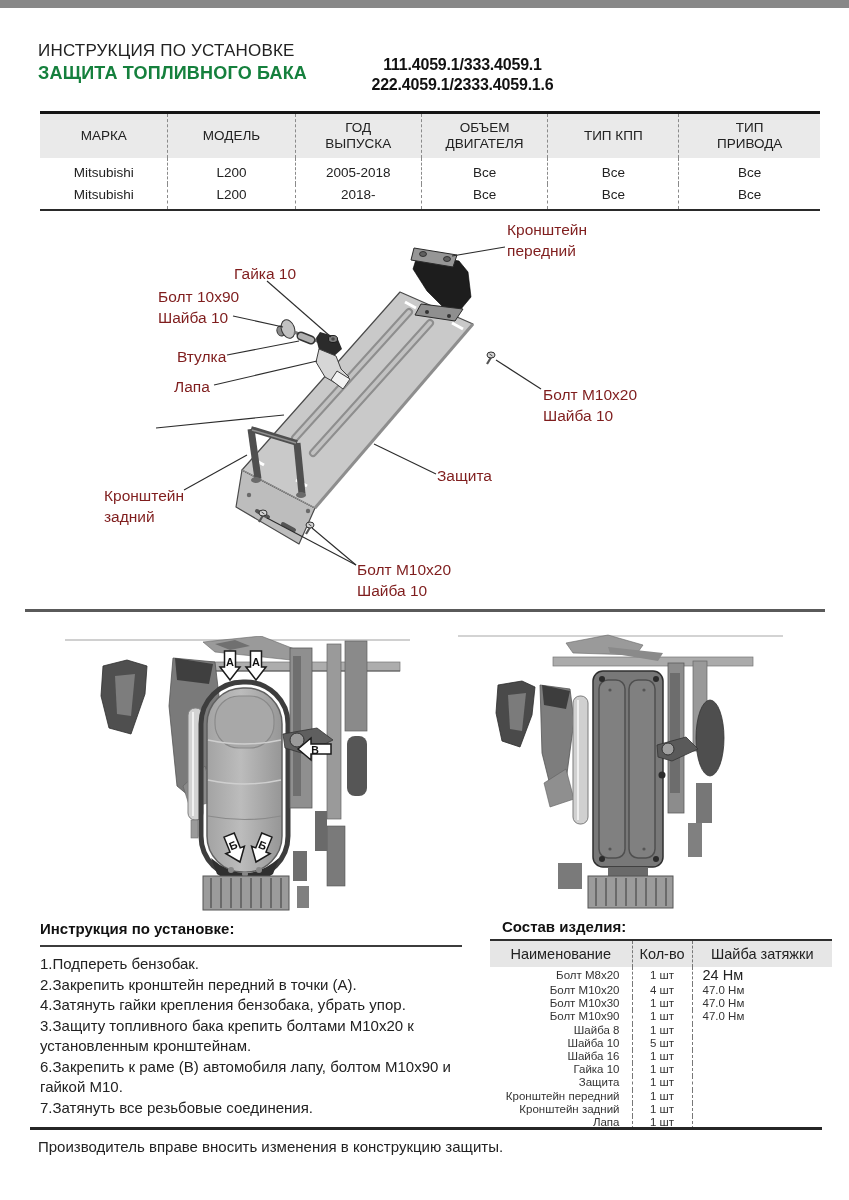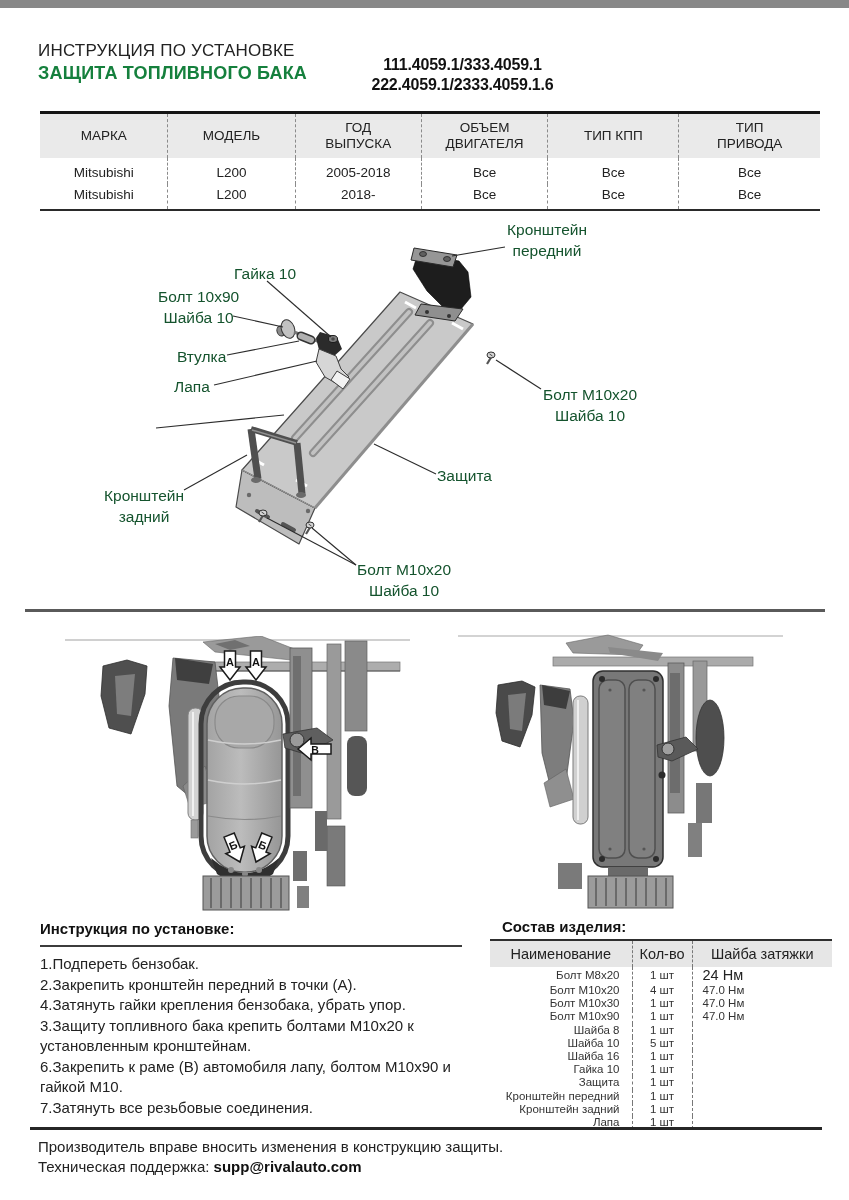--- a/index.html
+++ b/index.html
@@ -23,21 +23,21 @@
   .vtable th:last-child{border-right:none;}
   .vtable td{
     font-size:13.5px;color:#222;text-align:center;padding:1px 2px;line-height:20px;
     border-right:1px dashed #8a8a8a;}
   .vtable td:last-child{border-right:none;}
   .vtable tr.first td{padding-top:5px;}
   .vtable tr.last td{padding-bottom:4px;}
   
   .diagram{position:absolute;left:0;top:200px;width:849px;height:402px;}
   .diagram svg{position:absolute;left:0;top:0;}
-  .dlabel{position:absolute;font-size:15.5px;line-height:21px;color:#14532d;white-space:nowrap;text-align:center;}
+  .dlabel{position:absolute;font-size:15.5px;line-height:21px;color:#7f1d1d;white-space:nowrap;}
   
   .divider-mid{position:absolute;left:25px;top:601px;width:800px;height:3px;background:#5a5a5a;}
   .divider-bottom{position:absolute;left:30px;top:1119px;width:792px;height:3px;background:#262626;}
   
   .photo{position:absolute;}
   
   .inst-title{position:absolute;left:40px;top:912px;font-size:15px;font-weight:bold;color:#111;}
   .inst-rule{position:absolute;left:40px;top:937px;width:422px;height:2px;background:#3c3c3c;}
   .inst-steps{position:absolute;left:40px;top:946px;width:436px;font-size:15px;line-height:20.5px;color:#222;}
   
@@ -443,17 +443,14 @@
         <td class="name">Лапа</td>
         <td class="qty">1 шт</td>
         <td class="torque"></td>
       </tr>
     </tbody>
   </table>
 
   <div class="divider-bottom"></div>
 
   <div class="foot1">Производитель вправе вносить изменения в конструкцию защиты.</div>
-  <div class="foot2">
-    <span>Техническая поддержка: </span><b>supp@rivalauto.com</b>
-  </div>
 
 </div>
 
 </body></html>

